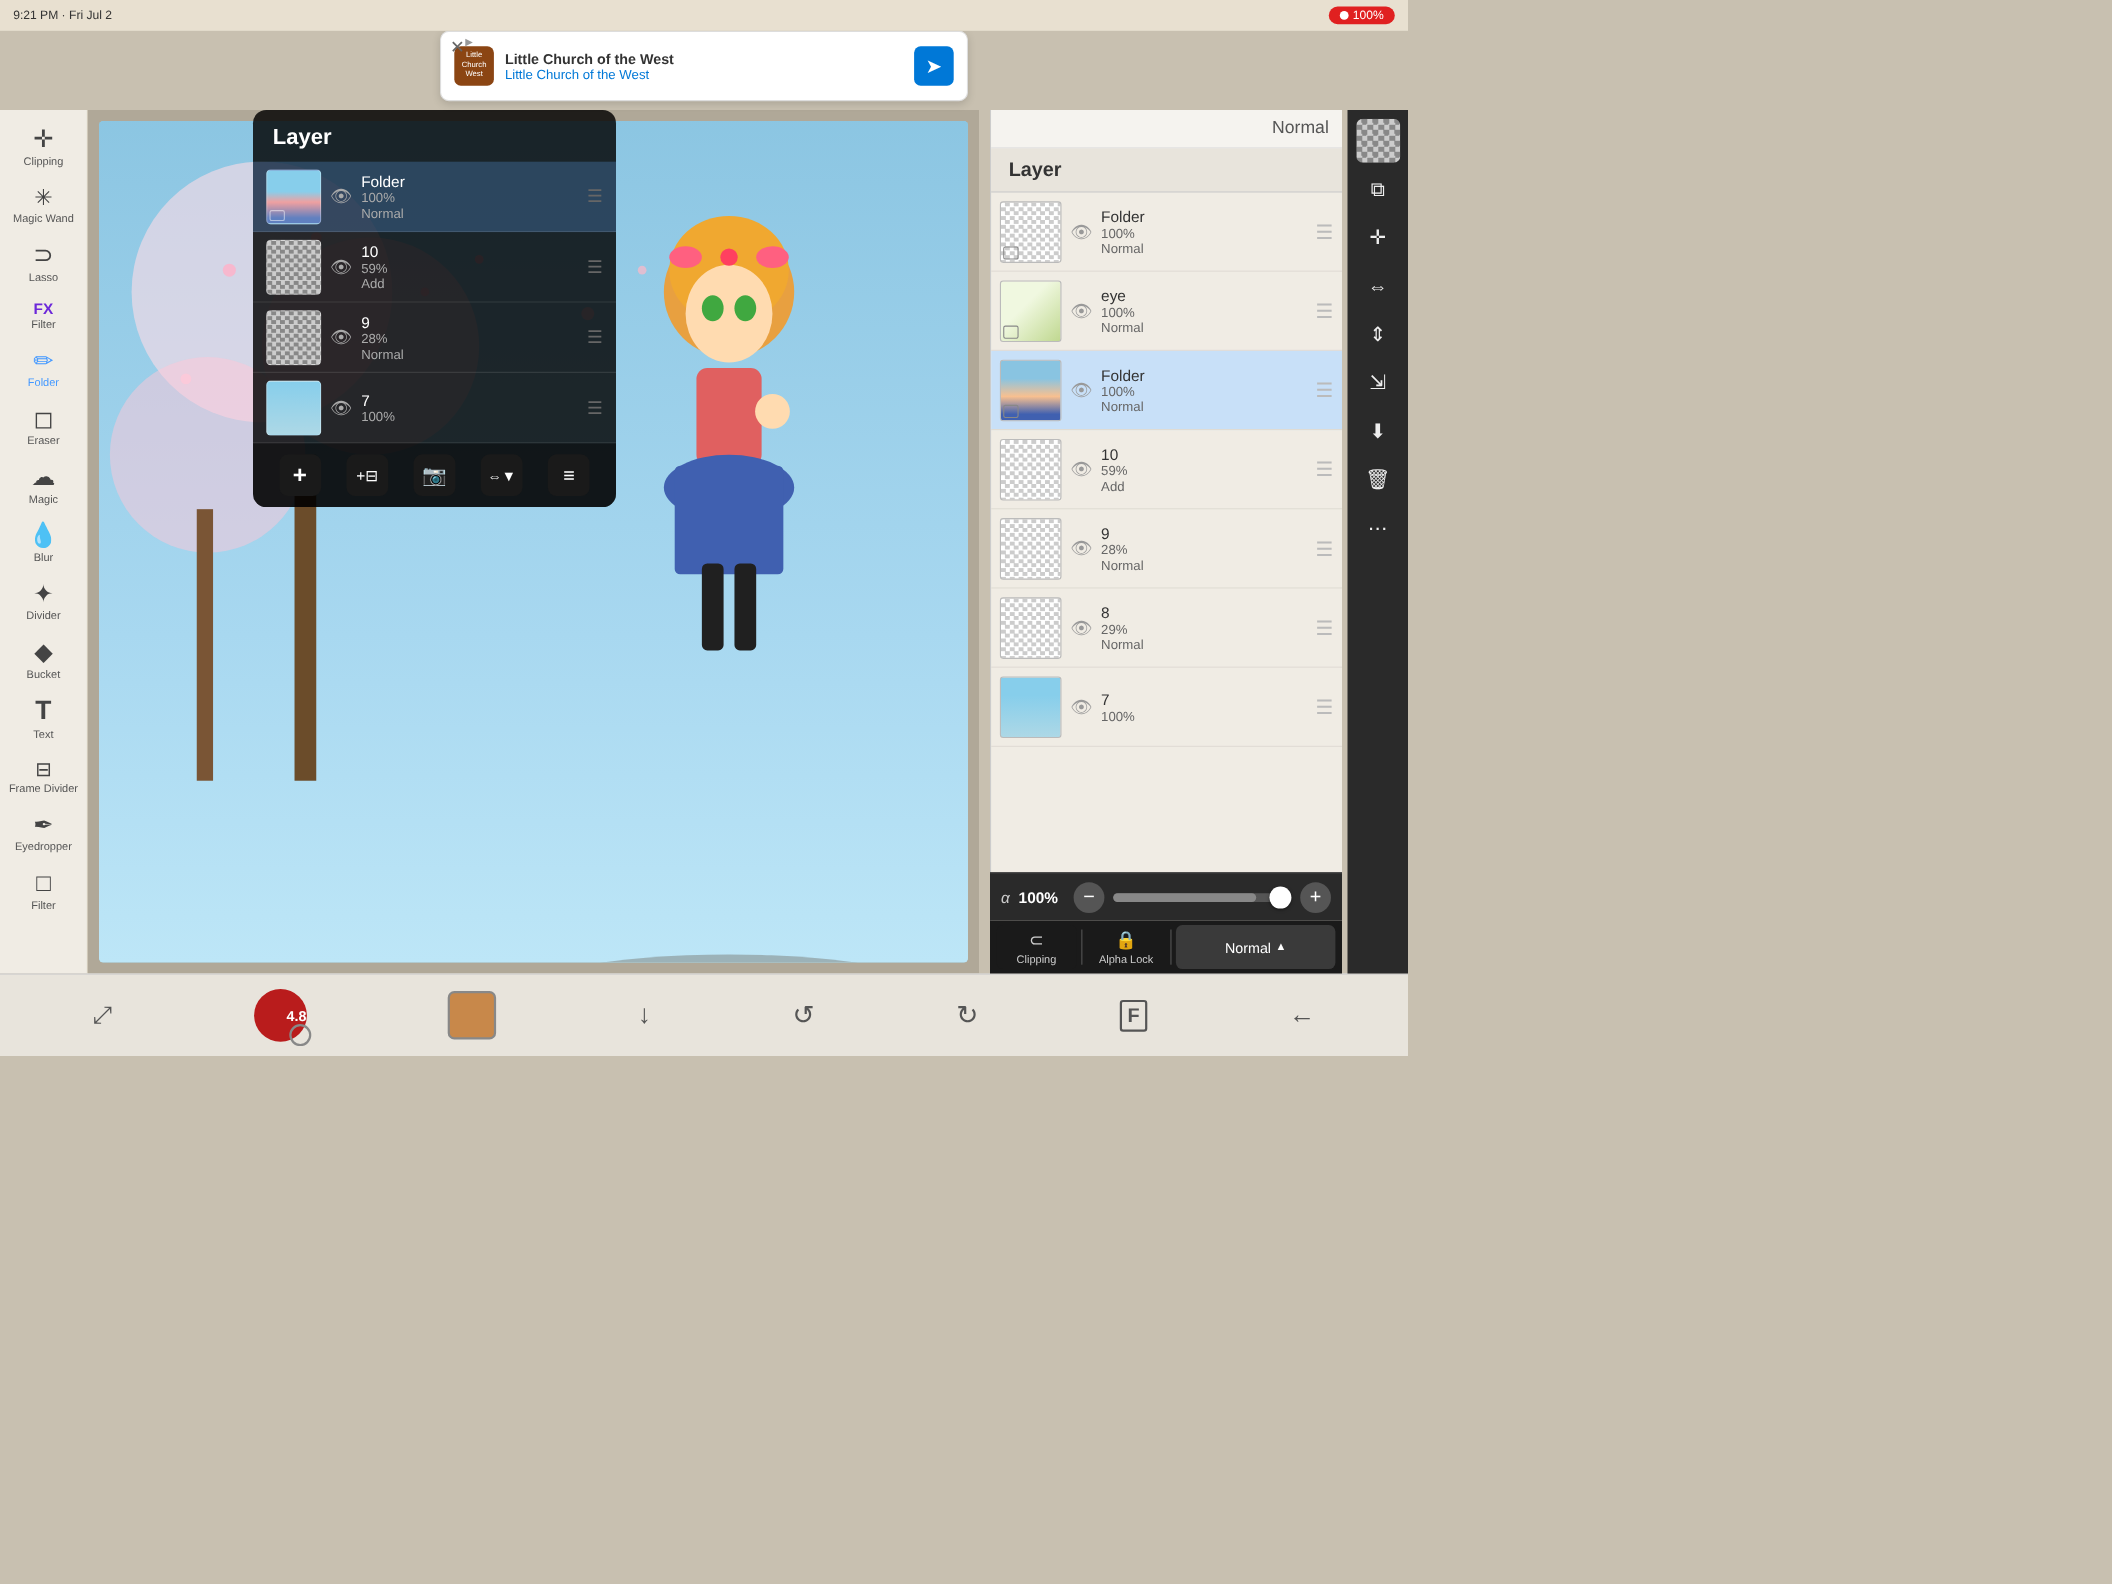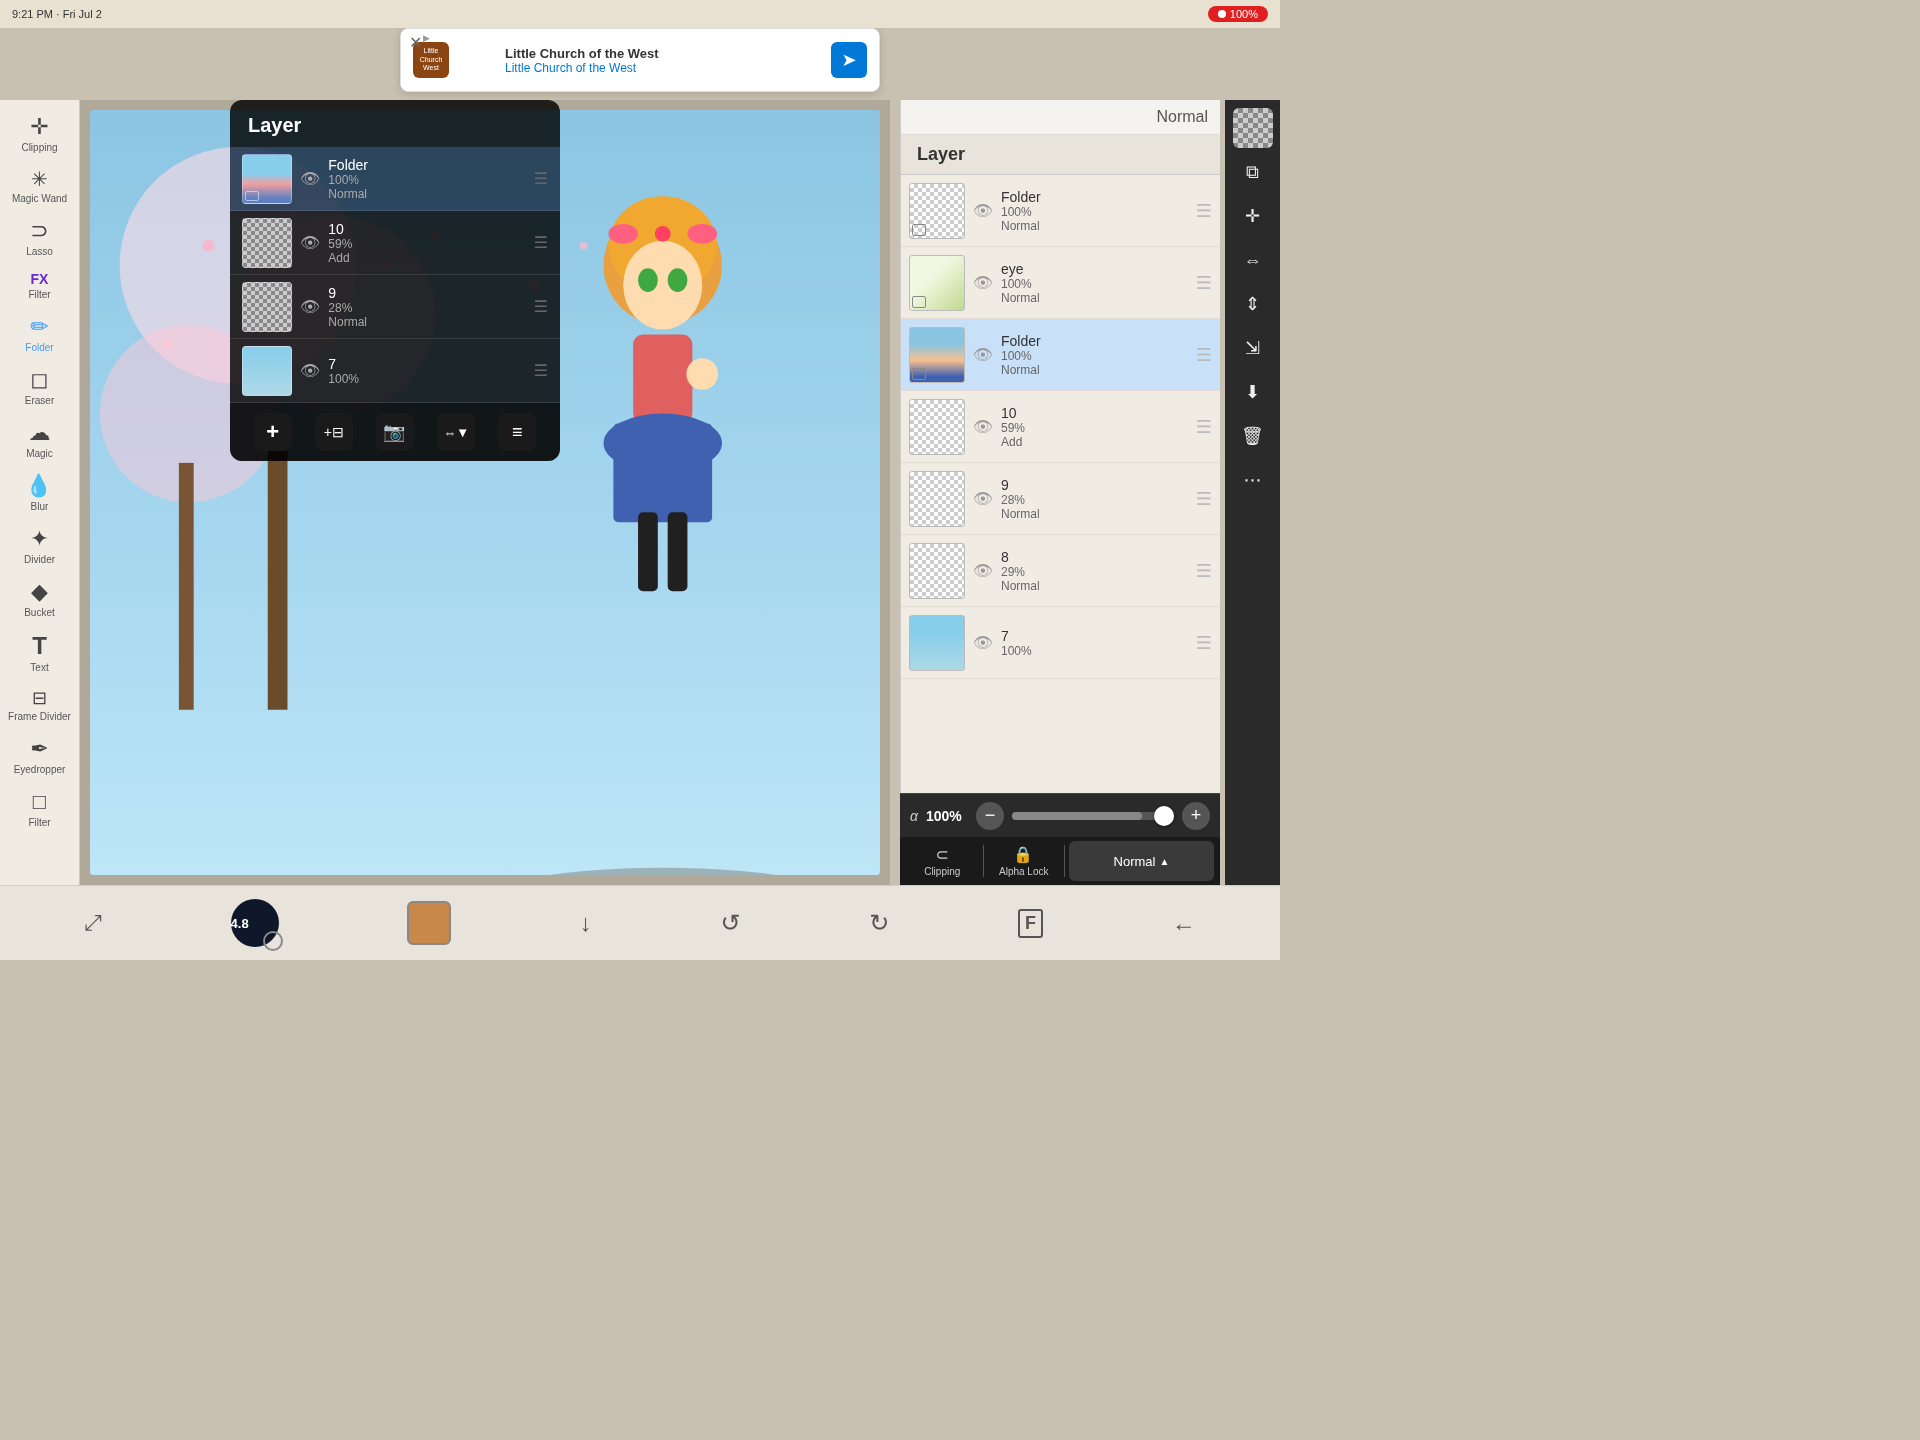--- a/index.html
+++ b/index.html
@@ -76,21 +76,20 @@
       display: flex;
       align-items: center;
       justify-content: center;
       color: white;
       font-size: 9px;
       text-align: center;
       flex-shrink: 0;
     }
     .ad-text-area {
       flex: 1;
-      margin-left: 46px;
     }
     .ad-title {
       font-size: 13px;
       font-weight: 600;
       color: #333;
     }
     .ad-subtitle {
       font-size: 12px;
       color: #0078d7;
     }
@@ -417,25 +416,25 @@
       justify-content: center;
       cursor: pointer;
       gap: 2px;
     }
     .bt-icon {
       font-size: 24px;
       color: #555;
     }
     .brush-size-circle {
       width: 48px; height: 48px;
-      background: #0f172a;
+      background: #b91c1c;
       border-radius: 50%;
       display: flex;
       align-items: center;
-      justify-content: flex-start;
+      justify-content: flex-end;
       color: white;
       font-size: 13px;
       font-weight: 600;
       cursor: pointer;
       position: relative;
     }
     .brush-size-circle::after {
       content: '';
       position: absolute;
       bottom: -4px; right: -4px;

